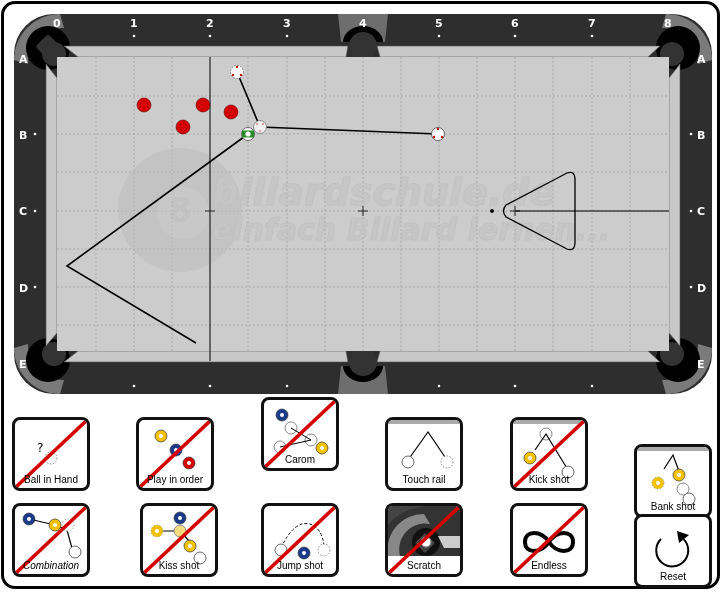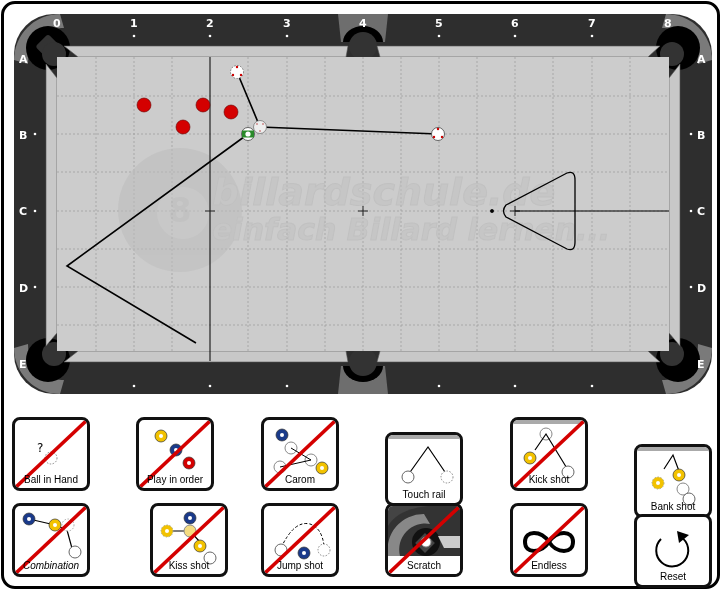--- a/index.html
+++ b/index.html
@@ -200,36 +200,36 @@
     <circle cx="22" cy="16" r="6" fill="#f2c200" stroke="#333" stroke-width="0.7"></circle>
       <circle cx="22" cy="16" r="2" fill="#fff"></circle>
     <circle cx="37" cy="30" r="6" fill="#1a3a8a" stroke="#333" stroke-width="0.7"></circle>
       <circle cx="37" cy="30" r="2" fill="#fff"></circle>
     <circle cx="50" cy="43" r="6" fill="#d40000" stroke="#333" stroke-width="0.7"></circle>
       <circle cx="50" cy="43" r="2" fill="#fff"></circle>
     <line x1="72" y1="0" x2="0" y2="68" stroke="#d40000" stroke-width="3.5"></line>
   </svg>
   <span class="lbl">Play in order</span>
 </div>
-<div class="btn" style="left:261px;top:417px;">
+<div class="btn" style="left:261px;top:397px;">
   <svg width="72" height="68">
     <circle cx="18" cy="15" r="6" fill="#1a3a8a" stroke="#333" stroke-width="0.7"></circle>
       <circle cx="18" cy="15" r="2" fill="#fff"></circle>
     <circle cx="27" cy="28" r="6" fill="#fff" stroke="#888"></circle>
     <circle cx="47" cy="40" r="6" fill="#fff" stroke="#888"></circle>
     <circle cx="58" cy="48" r="6" fill="#f2c200" stroke="#333" stroke-width="0.7"></circle>
       <circle cx="58" cy="48" r="2" fill="#fff"></circle>
     <circle cx="16" cy="47" r="6" fill="#fff" stroke="#888"></circle>
     <polyline points="27,28 47,40" stroke="#000" fill="none"></polyline>
     <polyline points="16,47 47,40" stroke="#000" fill="none"></polyline>
     <line x1="72" y1="0" x2="0" y2="68" stroke="#d40000" stroke-width="3.5"></line>
   </svg>
   <span class="lbl">Carom</span>
 </div>
-<div class="btn" style="left:385px;top:432px;">
+<div class="btn" style="left:385px;top:417px;">
   <svg width="72" height="68">
     <rect x="0" y="0" width="72" height="4" fill="#aaa"></rect>
     <polyline points="20,40 40,12 59,40" stroke="#000" fill="none" stroke-width="1.2"></polyline>
     <circle cx="20" cy="42" r="6" fill="#fff" stroke="#666"></circle>
     <circle cx="59" cy="42" r="6" fill="#fff" stroke="#888" stroke-dasharray="1.5,1.5"></circle>
   </svg>
   <span class="lbl">Touch rail</span>
 </div>
 <div class="btn" style="left:510px;top:417px;text-decoration:underline;">
   <svg width="72" height="68">
@@ -263,21 +263,21 @@
     <circle cx="14" cy="13" r="6" fill="#1a3a8a" stroke="#333" stroke-width="0.7"></circle>
       <circle cx="14" cy="13" r="2" fill="#fff"></circle>
     <circle cx="40" cy="19" r="6" fill="#f2c200" stroke="#333" stroke-width="0.7"></circle>
       <circle cx="40" cy="19" r="2" fill="#fff"></circle>
     <circle cx="53" cy="19" r="6" fill="#fff" stroke="#aaa" stroke-dasharray="1.5,1.5"></circle>
     <circle cx="60" cy="46" r="6" fill="#fff" stroke="#666"></circle>
     <line x1="72" y1="0" x2="0" y2="68" stroke="#d40000" stroke-width="3.5"></line>
   </svg>
   <span class="lbl">Combination</span>
 </div>
-<div class="btn" style="left:150px;top:503px;">
+<div class="btn" style="left:140px;top:503px;">
   <svg width="72" height="68">
     <polyline points="14,25 37,25 47,36" stroke="#000" fill="none" stroke-width="1.2"></polyline>
     <circle cx="37" cy="12" r="6" fill="#1a3a8a" stroke="#333" stroke-width="0.7"></circle>
       <circle cx="37" cy="12" r="2" fill="#fff"></circle>
     <circle cx="14" cy="25" r="6" fill="#f2c200" stroke="#aa8" stroke-dasharray="1.5,1.5"></circle>
       <circle cx="14" cy="25" r="2" fill="#fff"></circle>
     <circle cx="37" cy="25" r="6" fill="#f5dc80" stroke="#888"></circle>
     <circle cx="47" cy="40" r="6" fill="#f2c200" stroke="#333" stroke-width="0.7"></circle>
       <circle cx="47" cy="40" r="2" fill="#fff"></circle>
     <circle cx="57" cy="52" r="6" fill="#fff" stroke="#666"></circle>

